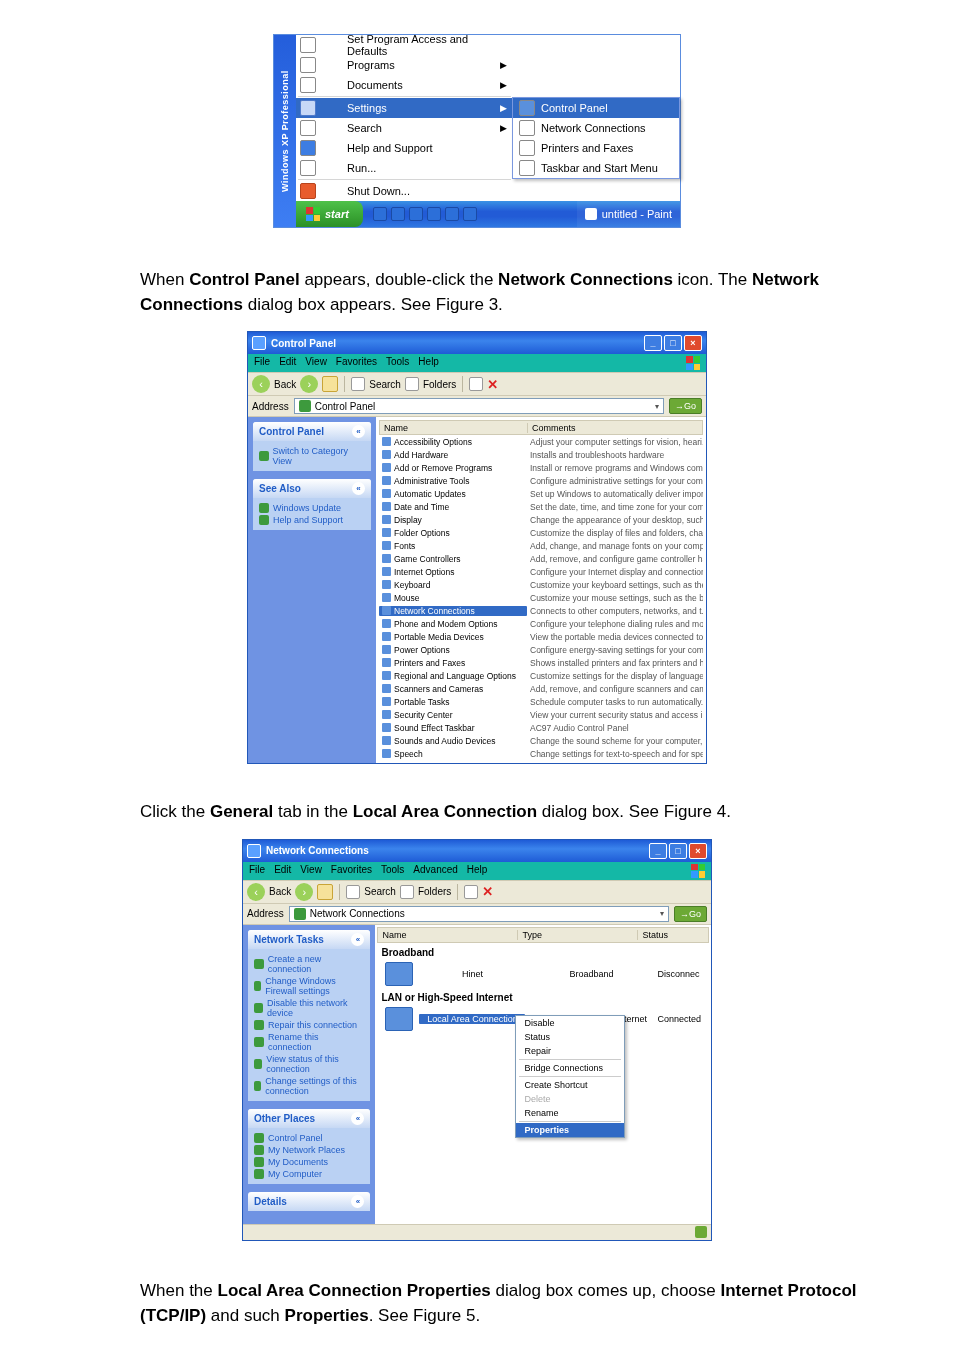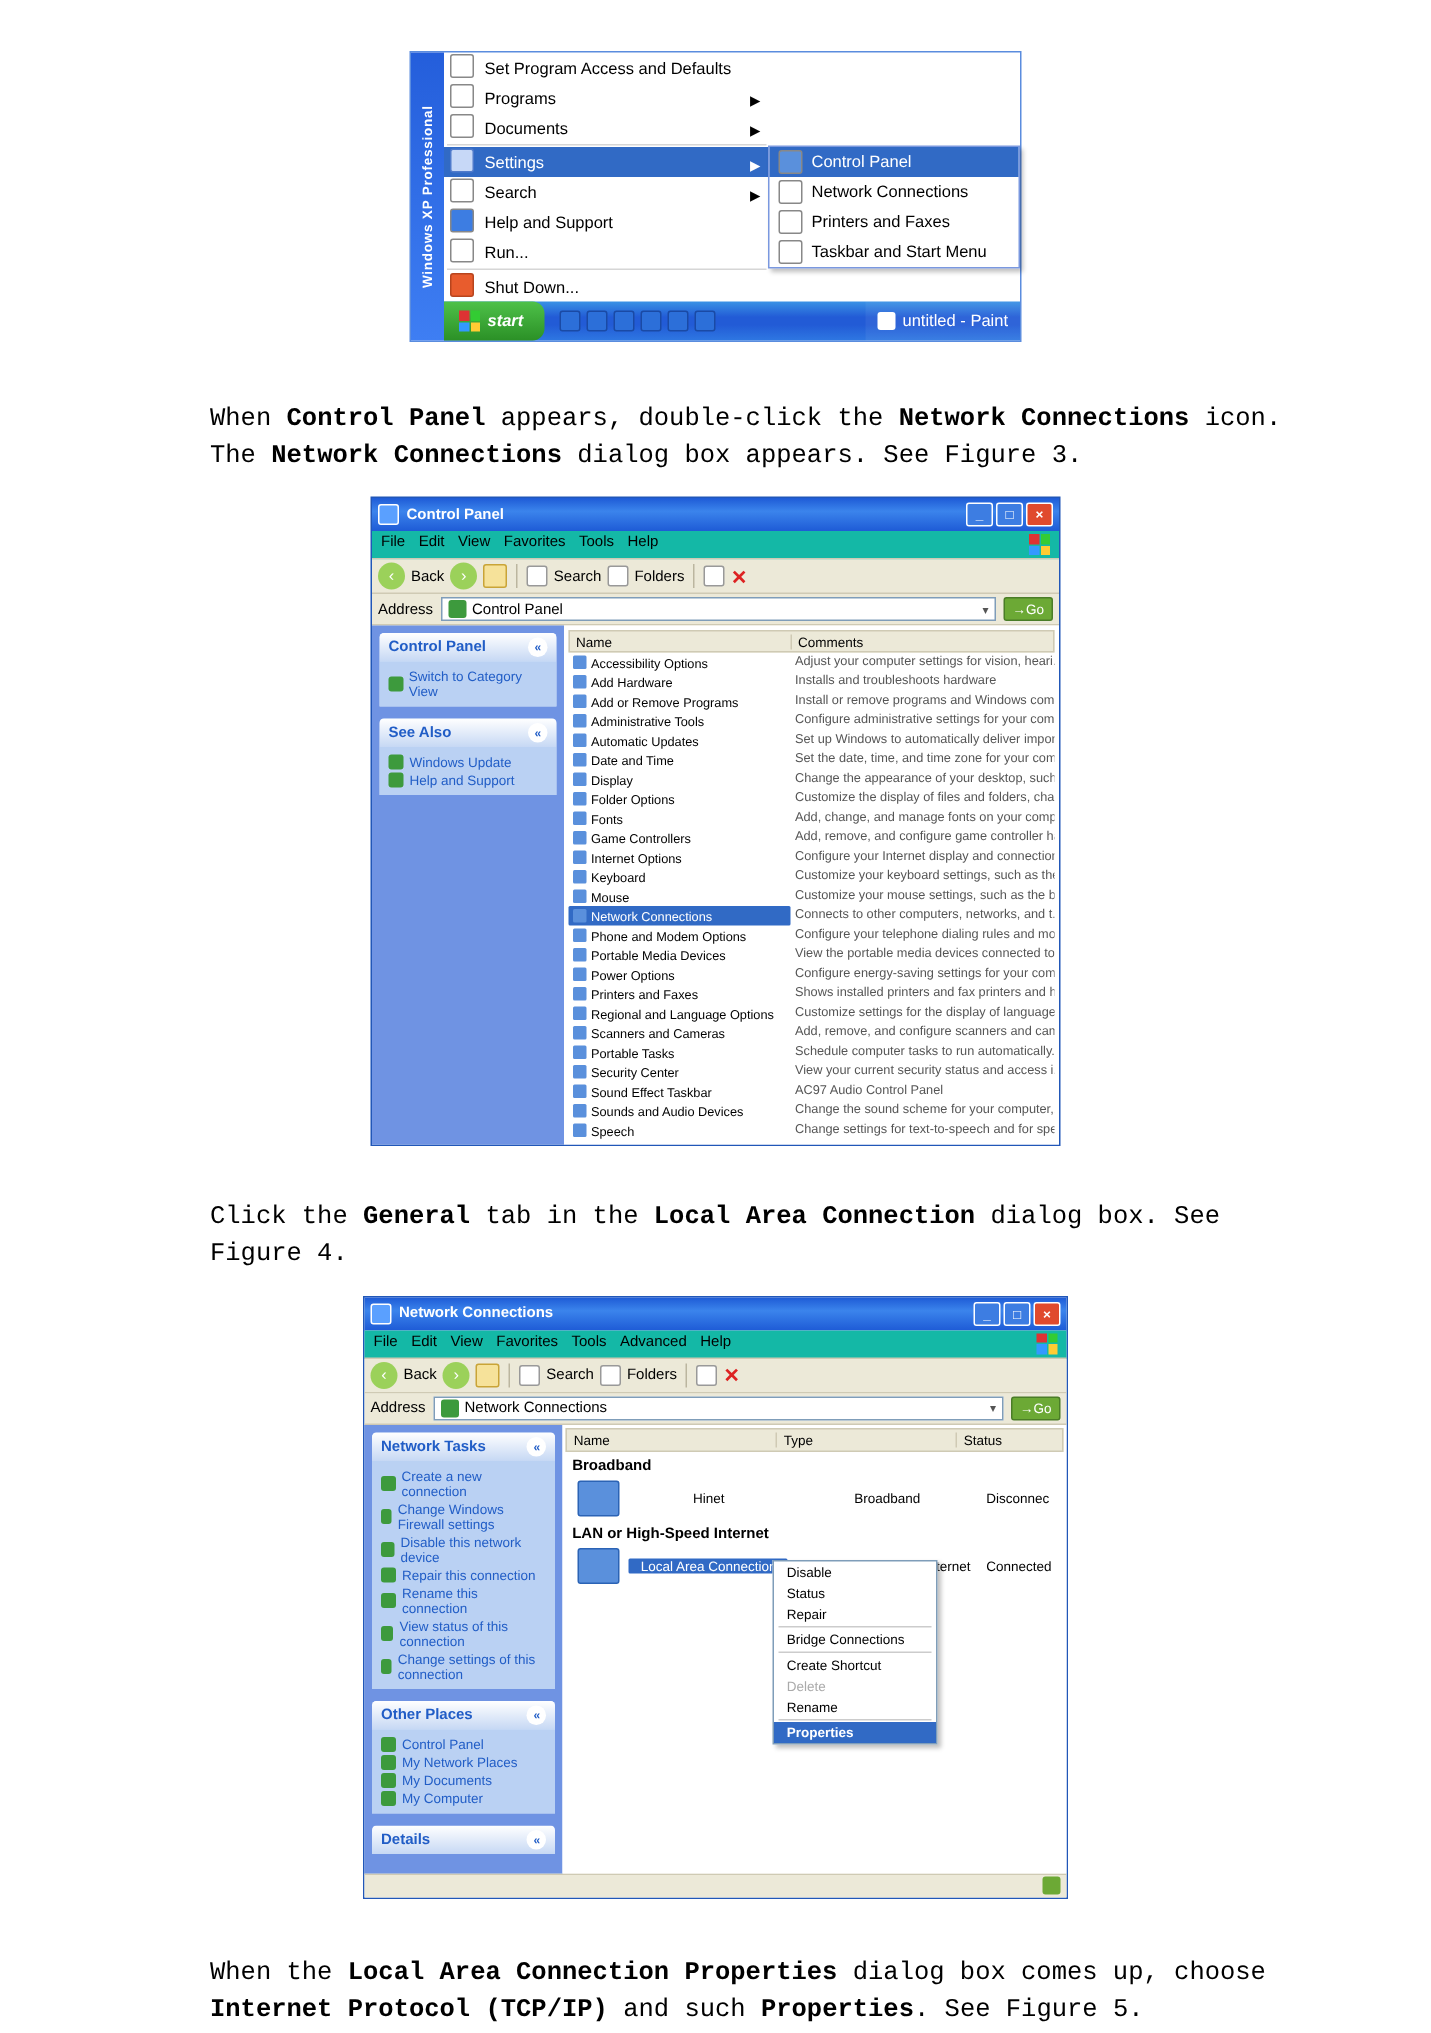--- a/index.html
+++ b/index.html
@@ -38,24 +38,25 @@
     writing-mode: vertical-rl;
     transform: rotate(180deg);
     color: #fff;
     font-size: 9px;
     font-weight: bold;
     letter-spacing: 0.5px;
   }
   .fig1-body { flex: 1; }
   .fig1-menu-item {
     display: flex;
-    align-items: flex-end;
+    align-items: center;
     padding: 3px 6px 3px 4px;
     height: 20px;
     border-bottom: 0;
+    gap: 24px;
   }
   .fig1-menu-item .micon {
     width: 16px; height:16px; margin-right: 7px;
     border:1px solid #888; border-radius:2px;
     display:flex;align-items:center;justify-content:center;
   }
   .fig1-menu-item .label { flex:1; }
   .fig1-menu-item .arrow { font-size:9px; color:#000; }
   .fig1-hl { background:#316ac5; color:#fff; }
   .fig1-hl .arrow { color:#fff; }
@@ -96,21 +97,21 @@
   .fig1-winlogo span:nth-child(4){background:#fc3;}
   .fig1-tray{flex:1;display:flex;align-items:center;gap:4px;padding:0 4px;}
   .fig1-tray .chip{width:14px;height:14px;background:#2c6fd9;border:1px solid #1a4aa5;border-radius:2px;}
   .fig1-task-right{
     margin-left:auto;display:flex;align-items:center;gap:5px;
     background:rgba(255,255,255,0.06);padding:0 8px;height:100%;
     font-weight:normal;
   }
 
   
-  p.instr { margin: 8px 0 10px 120px; line-height:1.45; max-width: 720px; font-family: Liberation Mono, monospace;}
+  p.instr { margin: 8px 0 10px 120px; line-height:1.45; max-width: 720px;}
   p.instr .bold { font-weight:bold; }
 
   
   .winxp {
     width:460px;
     font-family:Tahoma,sans-serif;
     font-size:10px;
     border:1px solid #2157b8;
     background:#fff;
   }
@@ -149,21 +150,21 @@
   .winxp .sp-box{background:#d6e4f9;border-radius:3px 3px 0 0;margin-bottom:8px;overflow:hidden;}
   .winxp .sp-head{background:linear-gradient(#fff,#c6d8f4);color:#215dc6;font-weight:bold;padding:3px 6px;display:flex;align-items:center;justify-content:space-between;font-size:10px;}
   .winxp .sp-head .circ{width:13px;height:13px;border-radius:50%;background:#fff;color:#215dc6;display:flex;align-items:center;justify-content:center;font-size:8px;}
   .winxp .sp-body{background:#bad1f3;padding:4px 6px;font-size:9px;color:#215dc6;}
   .winxp .sp-body div{padding:1px 0;display:flex;align-items:center;gap:4px;}
   .winxp .sp-body .lic{width:10px;height:10px;background:#3d9a3d;border-radius:2px;}
   .winxp .mainlist{flex:1;padding:3px;background:#fff;overflow:hidden;}
   .winxp .mainlist .hdr{display:flex;background:#ece9d8;border:1px solid #cfcab4;height:15px;align-items:center;font-size:9px;}
   .winxp .mainlist .hdr .h1{width:148px;padding-left:4px;border-right:1px solid #cfcab4;}
   .winxp .mainlist .hdr .h2{flex:1;padding-left:4px;}
-  .winxp .mainlist .row{display:flex;height:13px;font-size:8.5px;}
+  .winxp .mainlist .row{display:flex;height:13px;align-items:center;font-size:8.5px;}
   .winxp .mainlist .row .c1{width:148px;padding-left:3px;display:flex;align-items:center;gap:3px;color:#000;}
   .winxp .mainlist .row .c1 .ric{width:9px;height:9px;background:#5a90dc;border-radius:1px;flex-shrink:0;}
   .winxp .mainlist .row .c2{flex:1;padding-left:3px;color:#555;white-space:nowrap;overflow:hidden;}
   .winxp .mainlist .row.selrow .c1{background:#316ac5;color:#fff;border-radius:1px;}
 
   
   .winxp2{width:470px;}
   .winxp2 .content2{display:flex;min-height:240px;}
   .winxp2 .sidepane{width:140px;}
   .winxp2 .detpane{flex:1;background:#fff;position:relative;padding:2px;}

